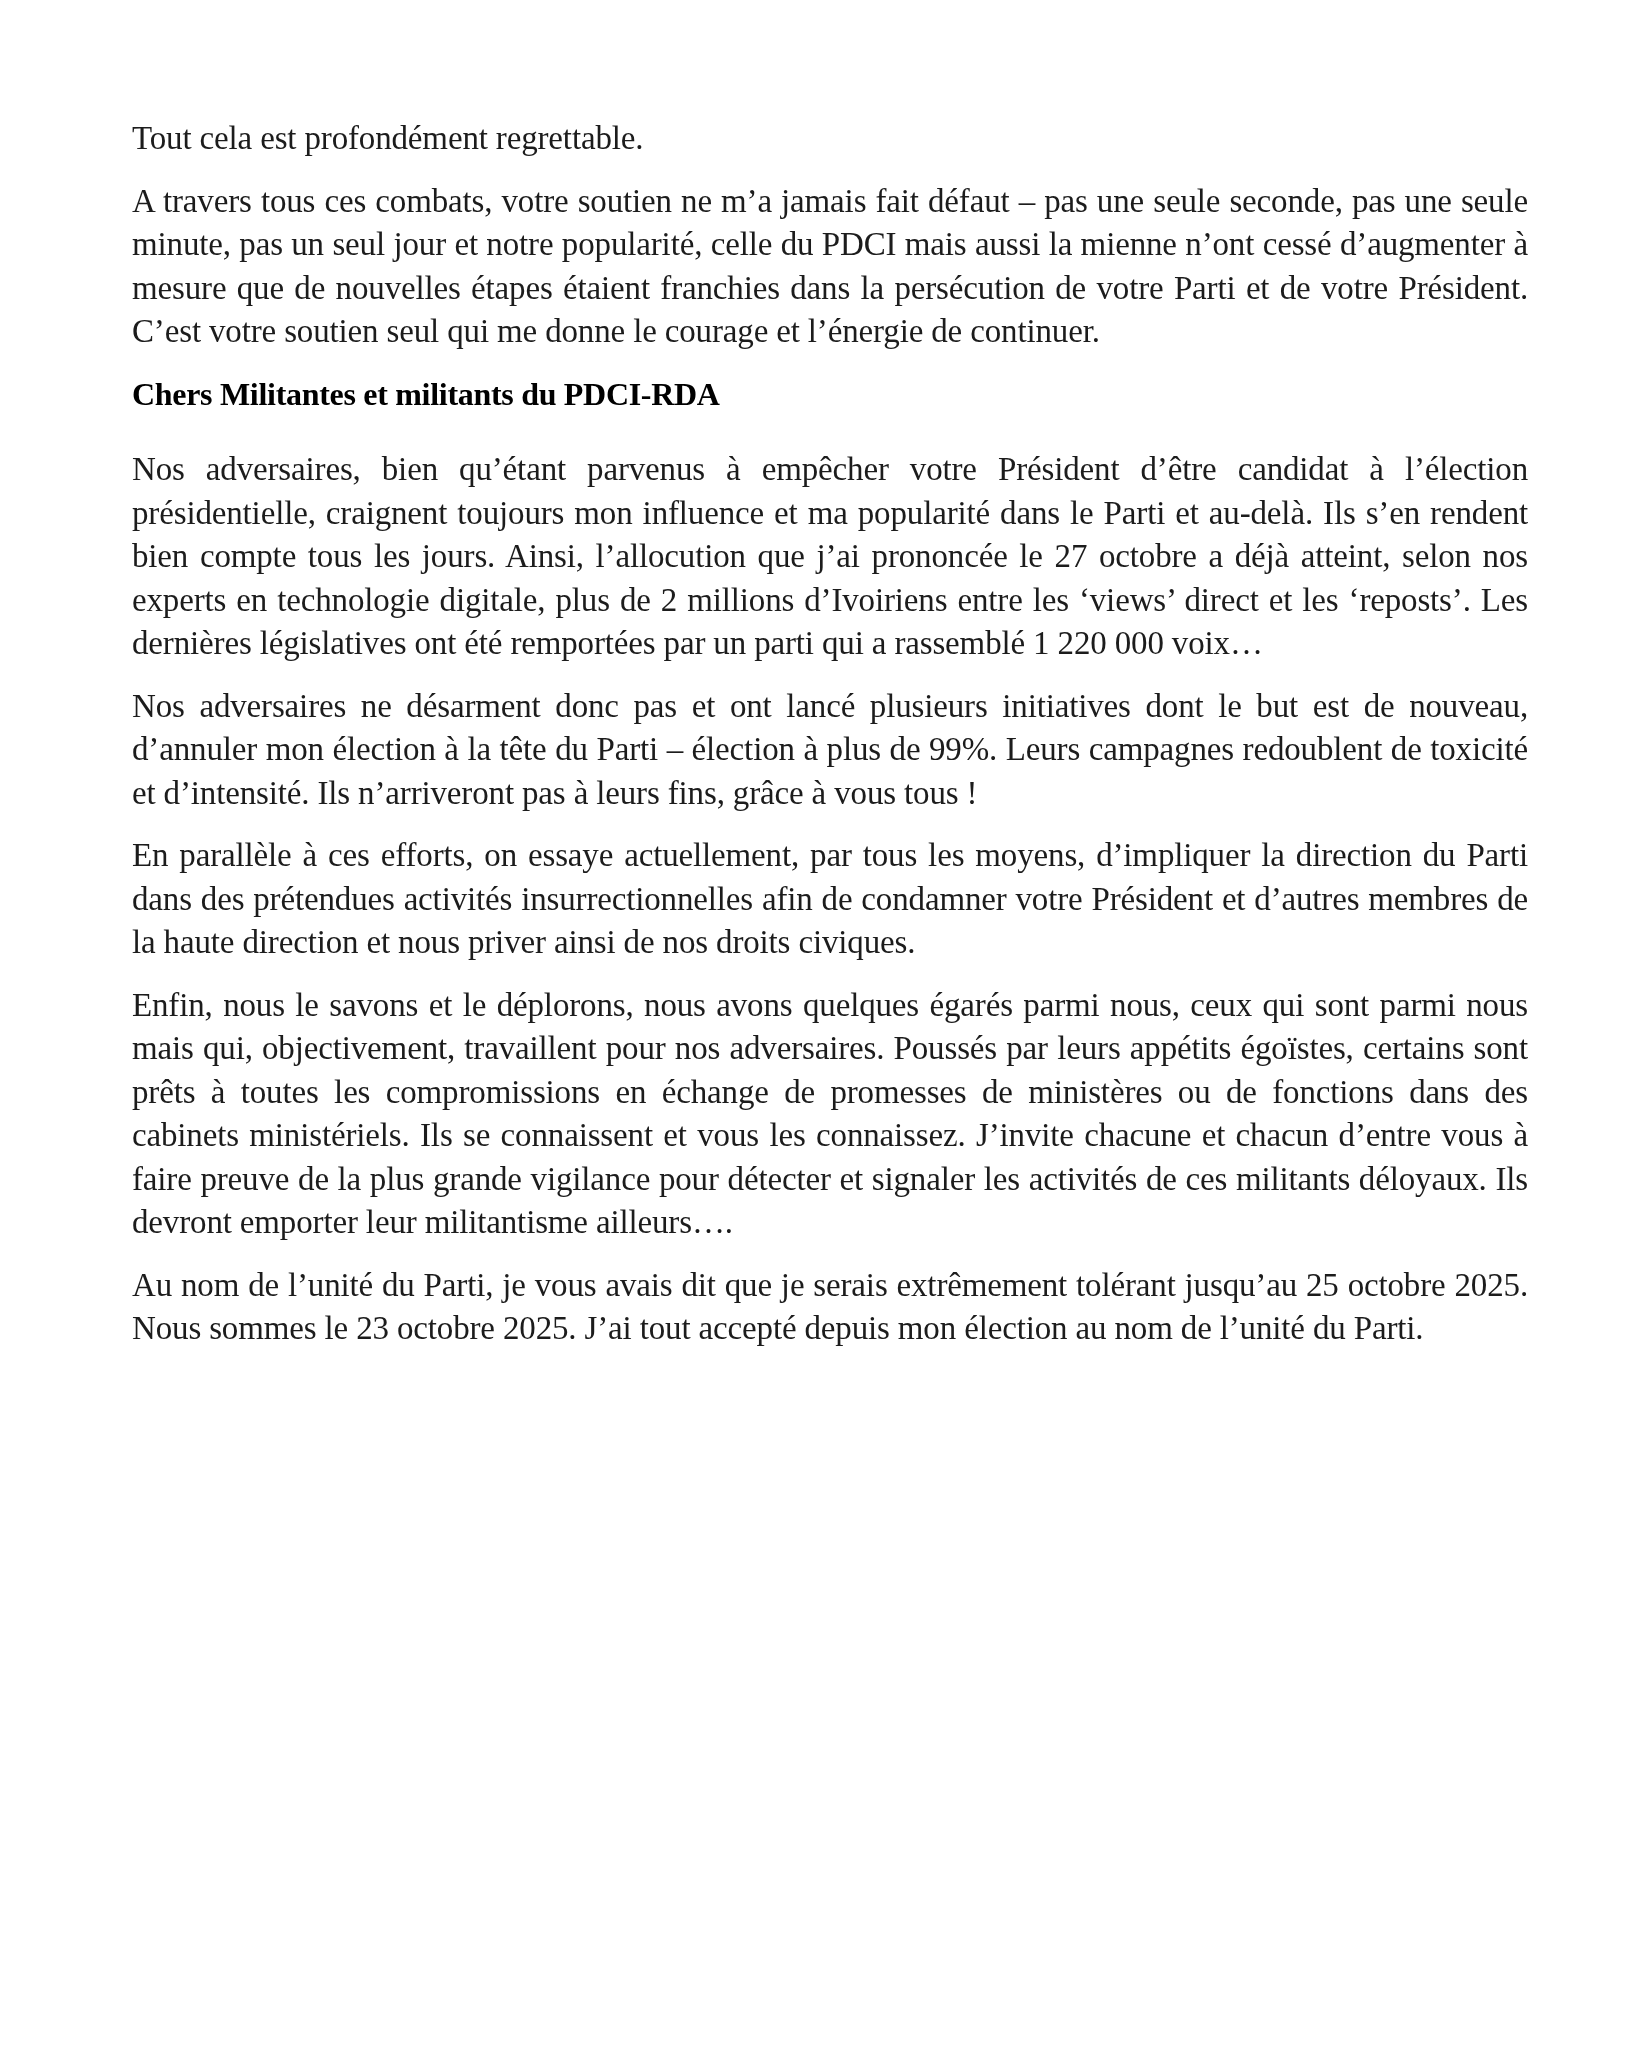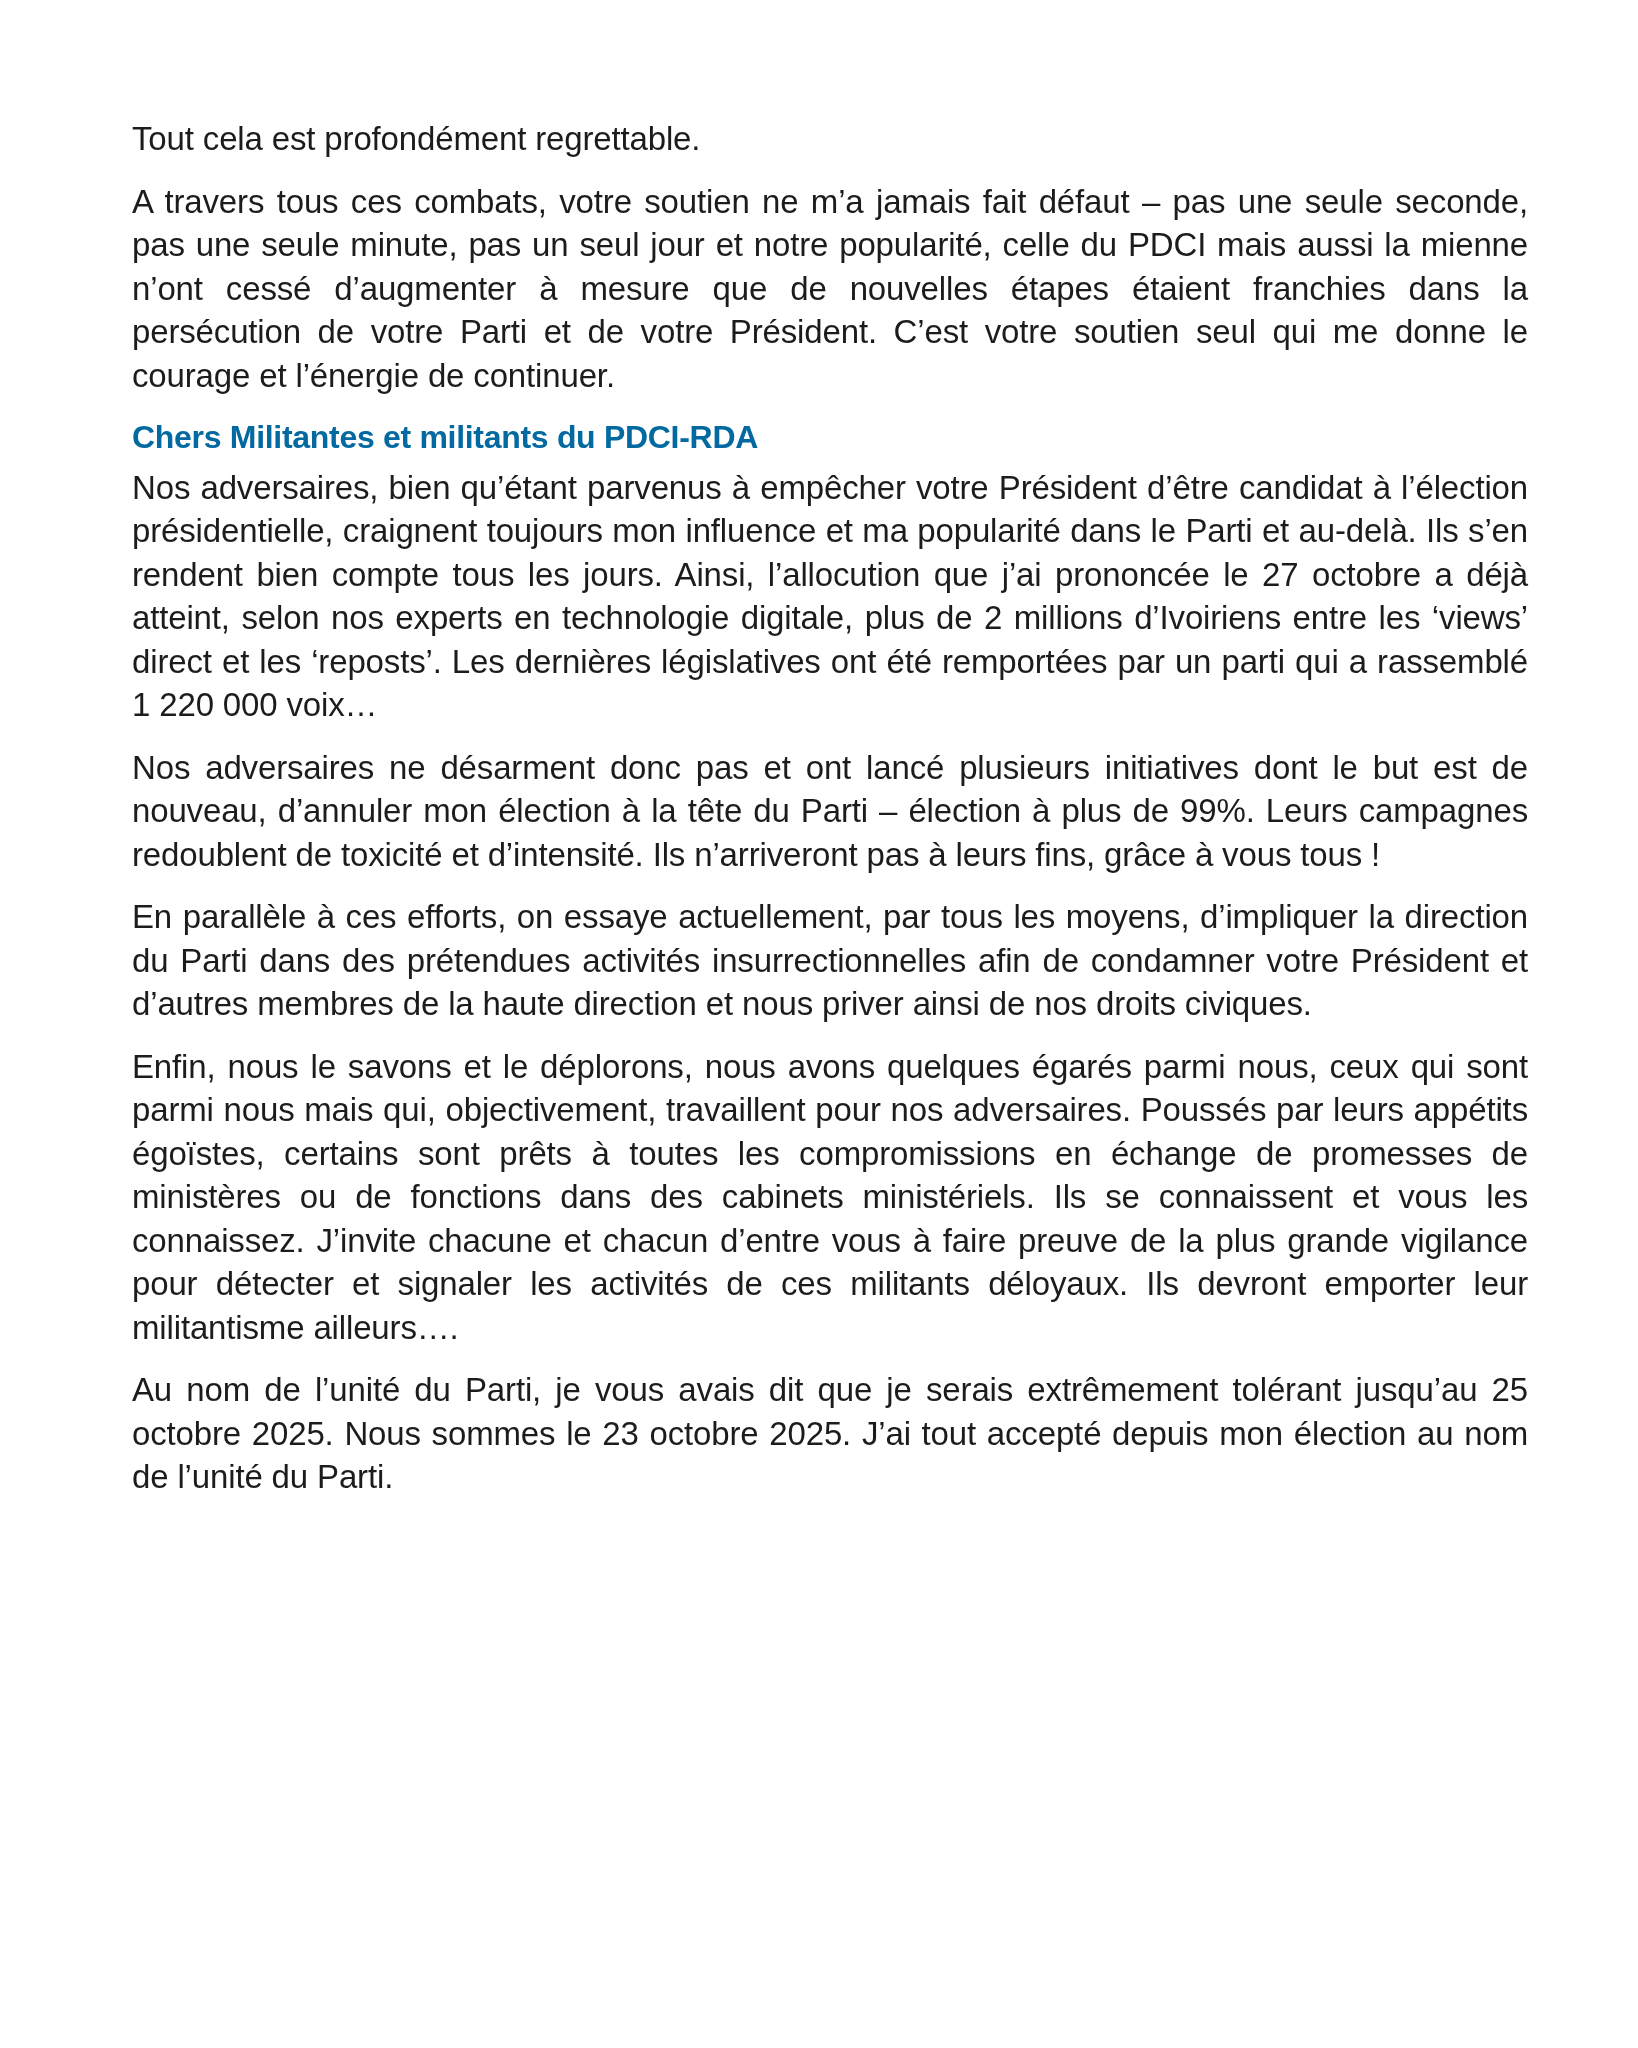--- a/index.html
+++ b/index.html
@@ -12,34 +12,34 @@
       height: 2048px;
       overflow: hidden;
       position: relative;
     }
     .page {
       position: absolute;
       left: 132px;
       top: 117px;
       width: 1396px;
       color: #1c1c1c;
-      font-family: Liberation Sans, sans-serif;
+      font-family: Liberation Serif, serif;
       font-size: 33px;
       line-height: 43.5px;
       letter-spacing: -0.15px;
     }
     .para {
       margin: 0 0 19px 0;
       text-align: justify;
       text-align-last: left;
     }
     .heading {
-      margin: 0 0 6px 0;
+      margin: 0 0 32px 0;
       font-weight: bold;
-      color: #0369a1;
+      color: #000000;
       font-size: 32px;
       letter-spacing: -0.3px;
     }
   </style>
 </head>
 <body>
 
 <div class="page">
   <p class="para">Tout cela est profondément regrettable.</p>
   <p class="para">A travers tous ces combats, votre soutien ne m’a jamais fait défaut – pas une seule seconde, pas une seule minute, pas un seul jour et notre popularité, celle du PDCI mais aussi la mienne n’ont cessé d’augmenter à mesure que de nouvelles étapes étaient franchies dans la persécution de votre Parti et de votre Président. C’est votre soutien seul qui me donne le courage et l’énergie de continuer.</p>

